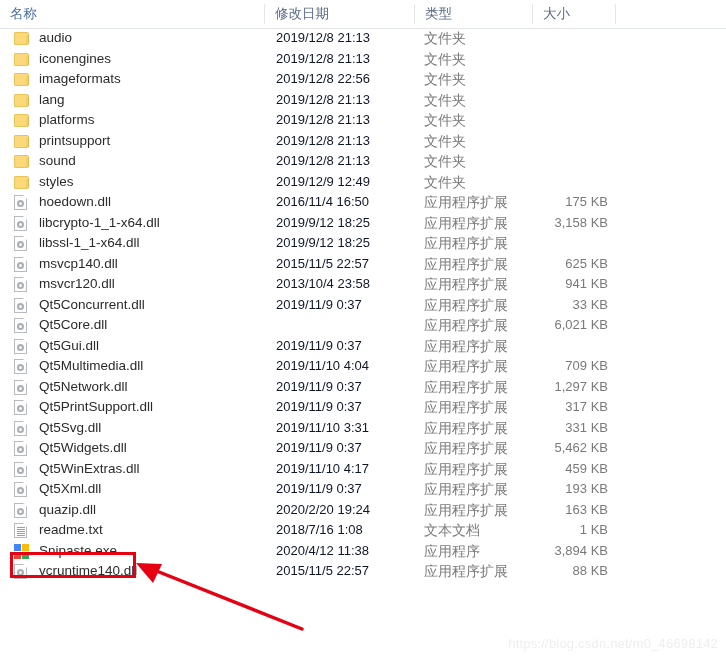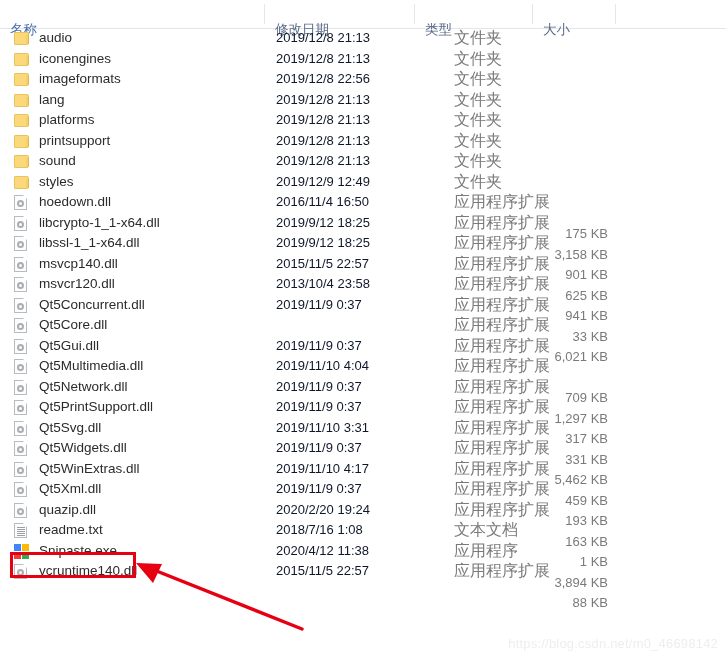--- a/index.html
+++ b/index.html
@@ -28,21 +28,20 @@
     position: absolute;
     top: 0;
     height: 27px;
     line-height: 27px;
     font-size: 13.5px;
     color: #5a6b87;
     white-space: nowrap;
     overflow: hidden;
     padding-left: 10px;
     box-sizing: border-box;
-    margin-top: 16px;
   }
   .col-divider {
     position: absolute;
     top: 4px;
     width: 1px;
     height: 20px;
     background: #e3e7eb;
   }
 
   
@@ -77,36 +76,34 @@
     line-height: 20.5px;
     font-size: 13px;
     color: #0f172a;
     white-space: nowrap;
   }
   .cell-type {
     position: absolute;
     left: 424px; top: 0;
     height: 20.5px;
     line-height: 20.5px;
-    font-size: 16px;
+    font-size: 14px;
     color: #7a7a7a;
     white-space: nowrap;
-    margin-left: 30px;
   }
   .cell-size {
     position: absolute;
     left: 500px; top: 0;
     width: 108px;
     text-align: right;
     height: 20.5px;
     line-height: 20.5px;
     font-size: 13px;
     color: #7a7a7a;
     white-space: nowrap;
-    margin-top: 32px;
   }
 
   
   .icon {
     position: absolute;
     left: 0;
     top: 3px;
     width: 16px;
     height: 15px;
     display: block;
@@ -322,21 +319,20 @@
       <div class="cell-type">应用程序扩展</div>
       <div class="cell-size">3,158 KB</div>
     </div>
     <div class="row">
       <div class="cell-name">
         <span class="icon ico-page ico-dll"></span>
         <span class="name-text">libssl-1_1-x64.dll</span>
       </div>
       <div class="cell-date">2019/9/12 18:25</div>
       <div class="cell-type">应用程序扩展</div>
-      <div class="cell-size">901 KB</div>
     </div>
     <div class="row">
       <div class="cell-name">
         <span class="icon ico-page ico-dll"></span>
         <span class="name-text">msvcp140.dll</span>
       </div>
       <div class="cell-date">2015/11/5 22:57</div>
       <div class="cell-type">应用程序扩展</div>
       <div class="cell-size">625 KB</div>
     </div>

